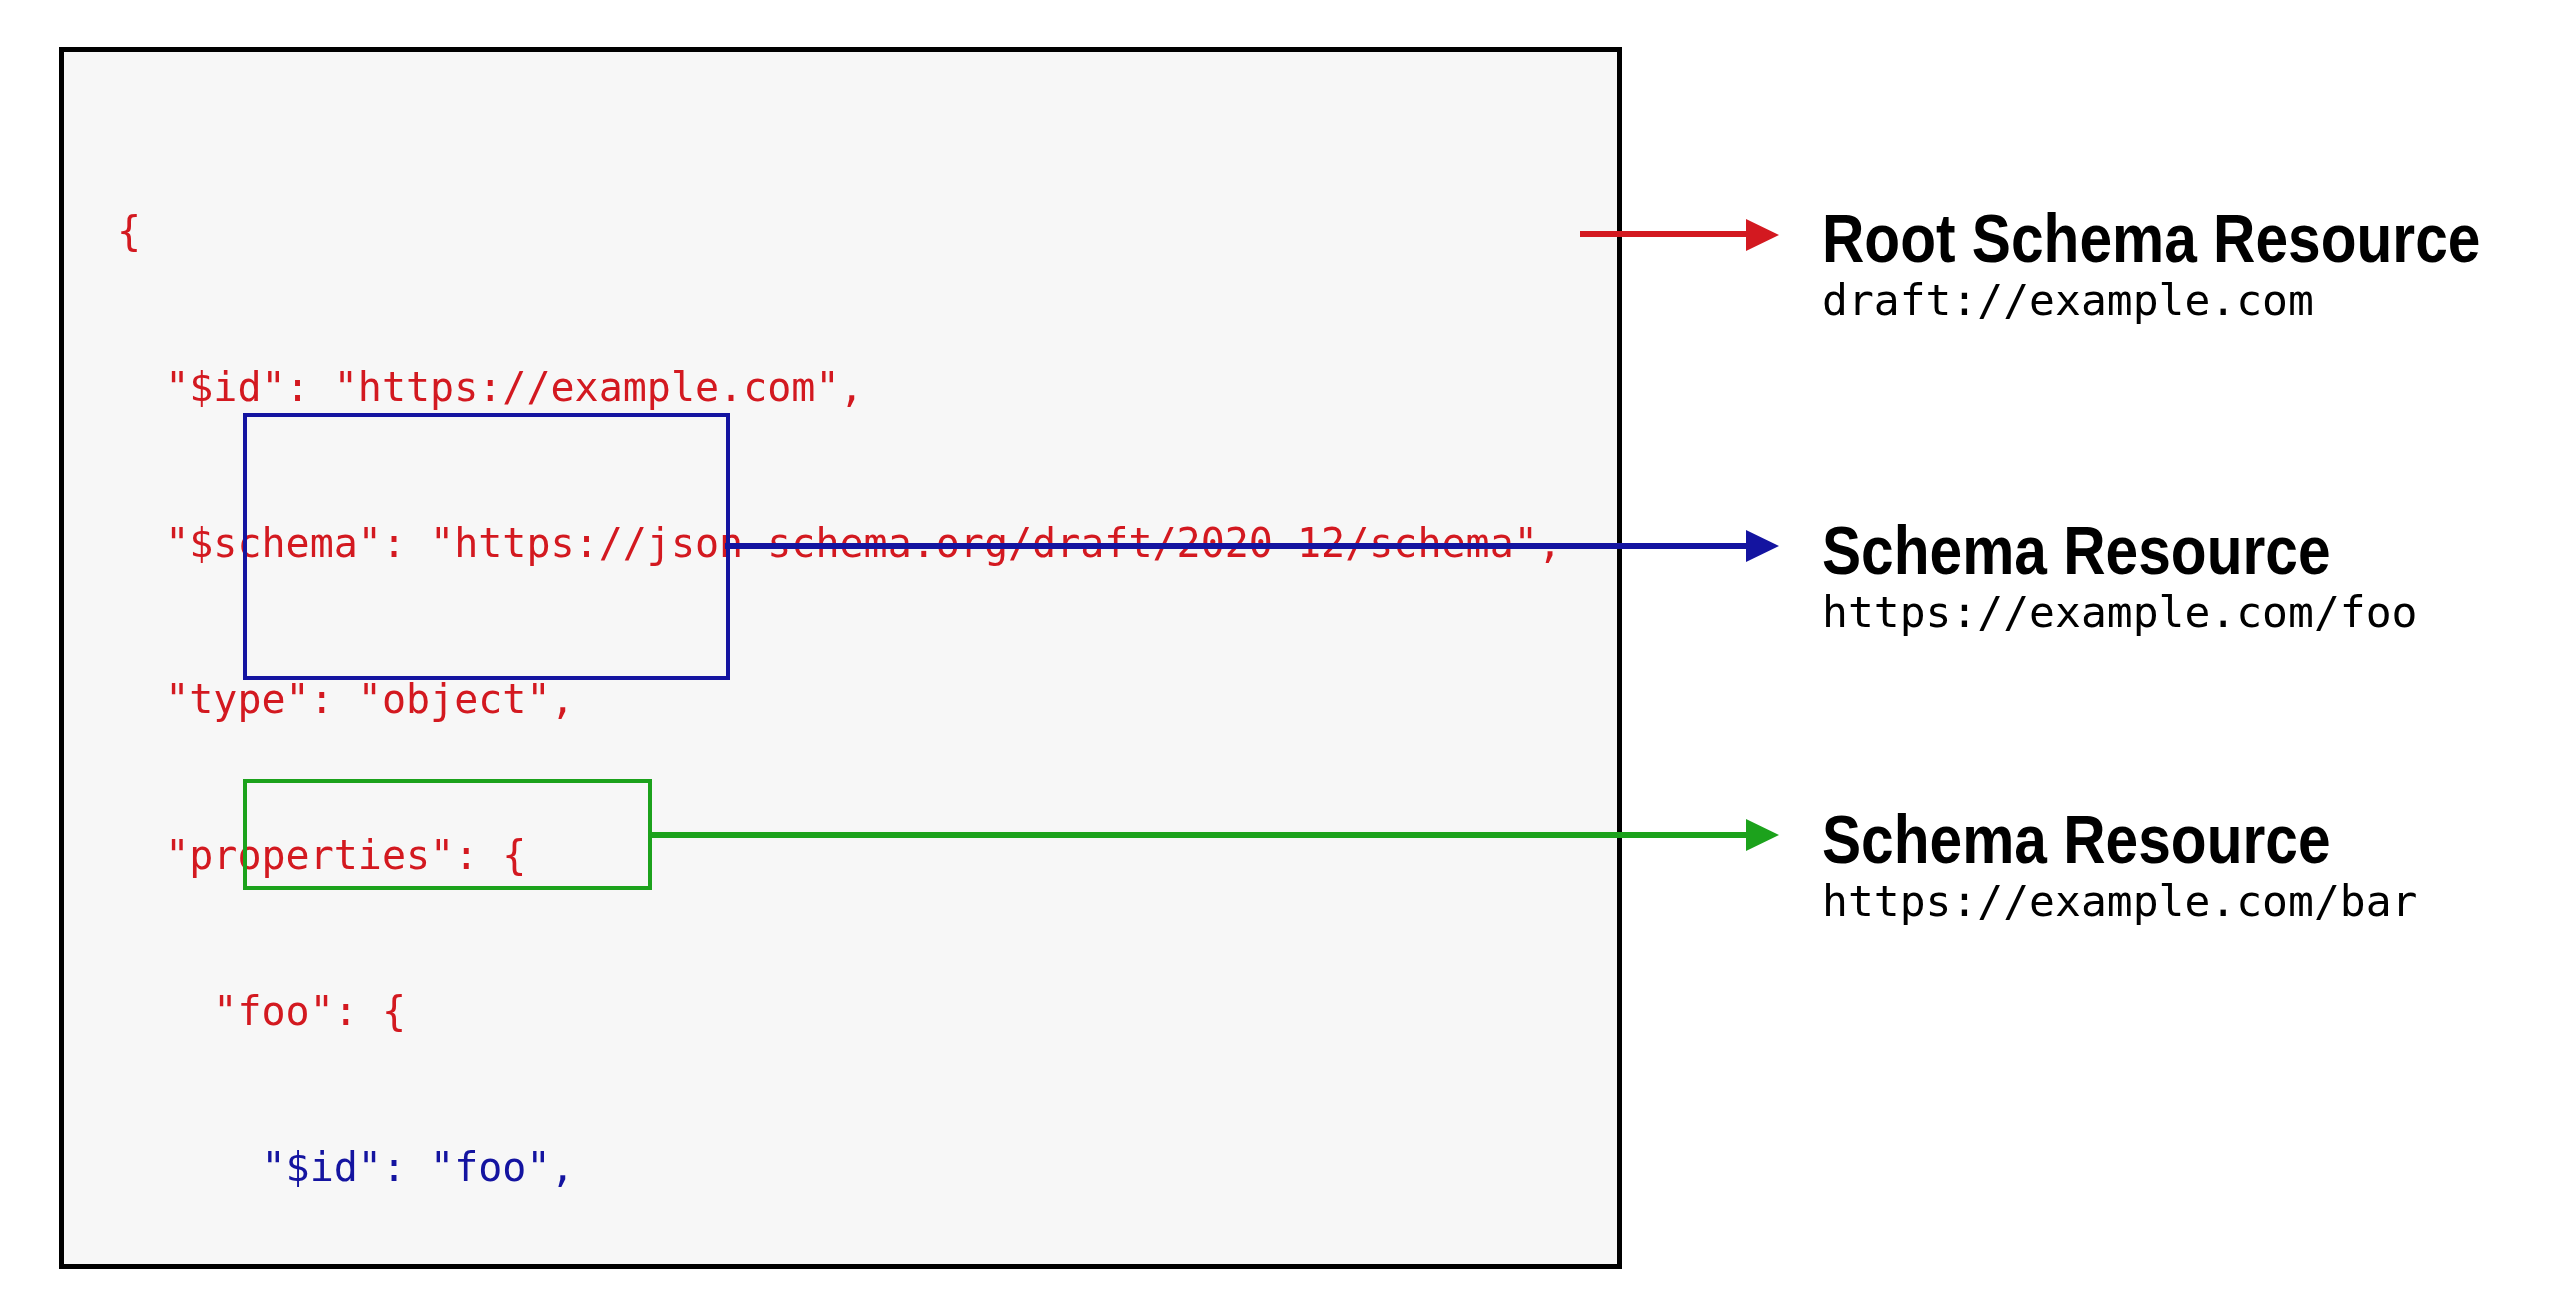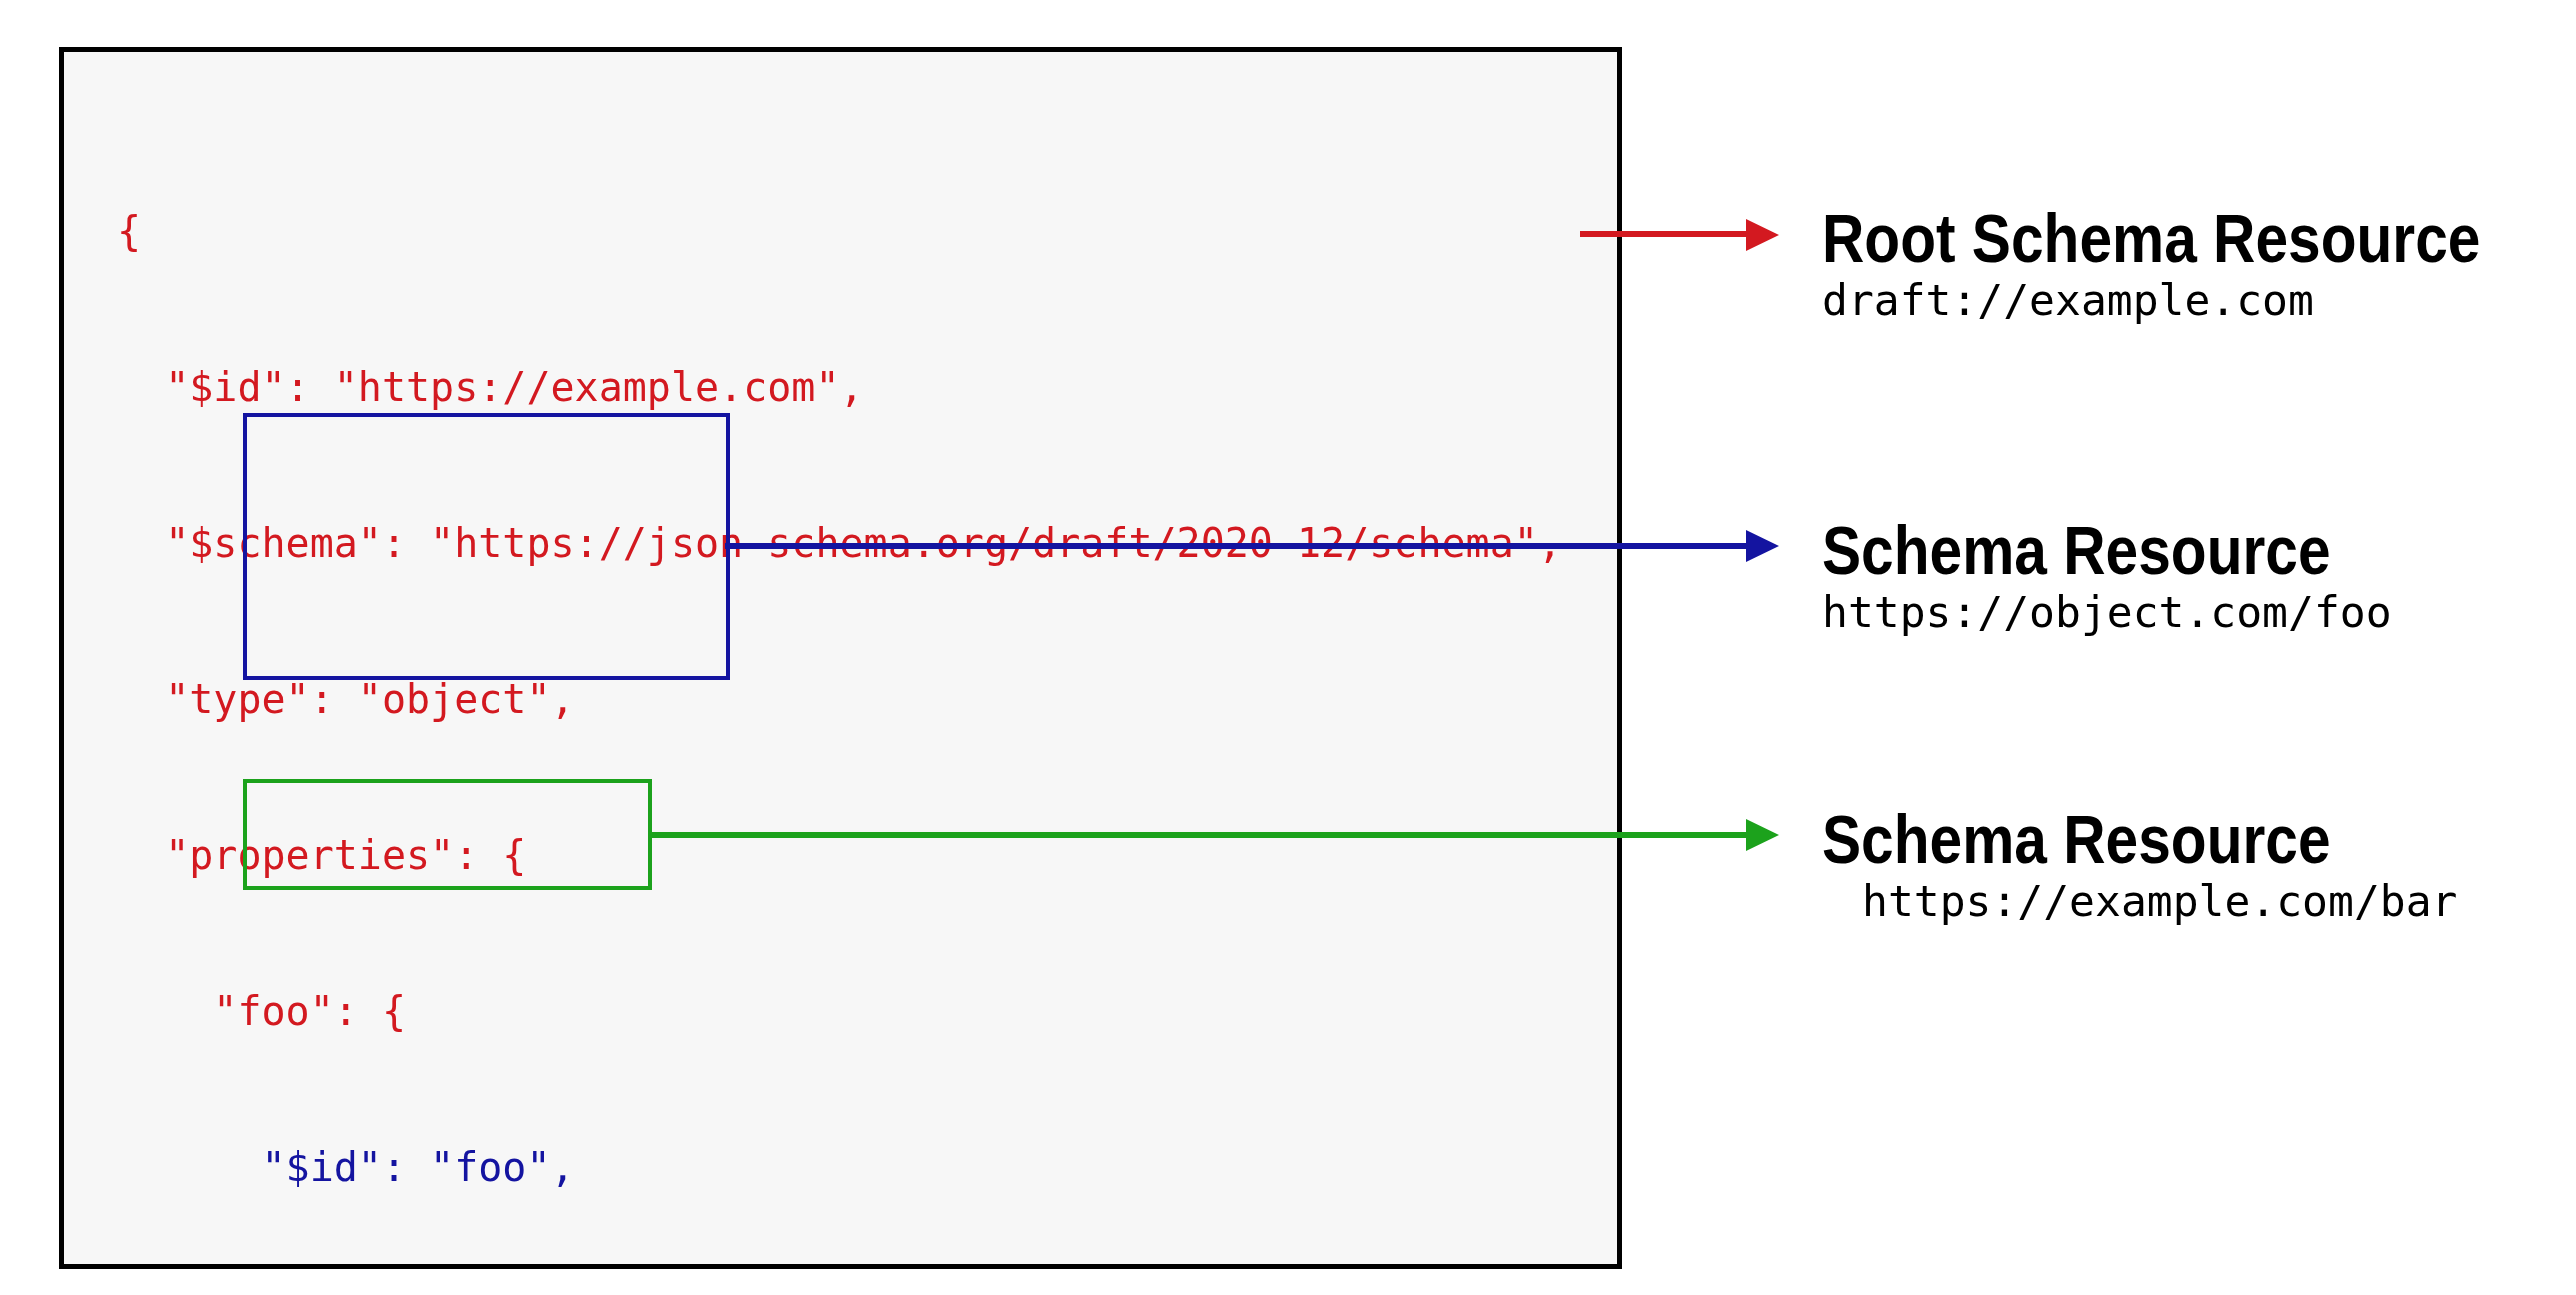--- a/index.html
+++ b/index.html
@@ -92,21 +92,21 @@
     font-size: 43px;
     line-height: 47px;
     color: var(--label, #000000);
     white-space: nowrap;
   }
   .ann-root  { top: 204px; }
   .ann-root .url  { top: 73px; }
   .ann-foo   { top: 516px; }
   .ann-foo .url   { top: 73px; }
   .ann-bar   { top: 805px; }
-  .ann-bar .url   { top: 73px; margin-left: 40px; }
+  .ann-bar .url   { top: 73px; }
 </style>
 </head>
 <body>
 
 <div id="stage">
 
   <div class="main-box"></div>
 
   <div class="code">
     <div class="line" style="color: rgb(211, 25, 32);">{</div>
@@ -147,21 +147,21 @@
     <div class="shaft"></div>
     <div class="head"></div>
   </div>
 
   <div class="annotation ann-root">
     <div class="title">Root Schema Resource</div>
     <div class="url">draft://example.com</div>
   </div>
   <div class="annotation ann-foo">
     <div class="title">Schema Resource</div>
-    <div class="url">https://object.com/foo</div>
+    <div class="url">https://example.com/foo</div>
   </div>
   <div class="annotation ann-bar">
     <div class="title">Schema Resource</div>
     <div class="url">https://example.com/bar</div>
   </div>
 
 </div>
 
 
 </body></html>

